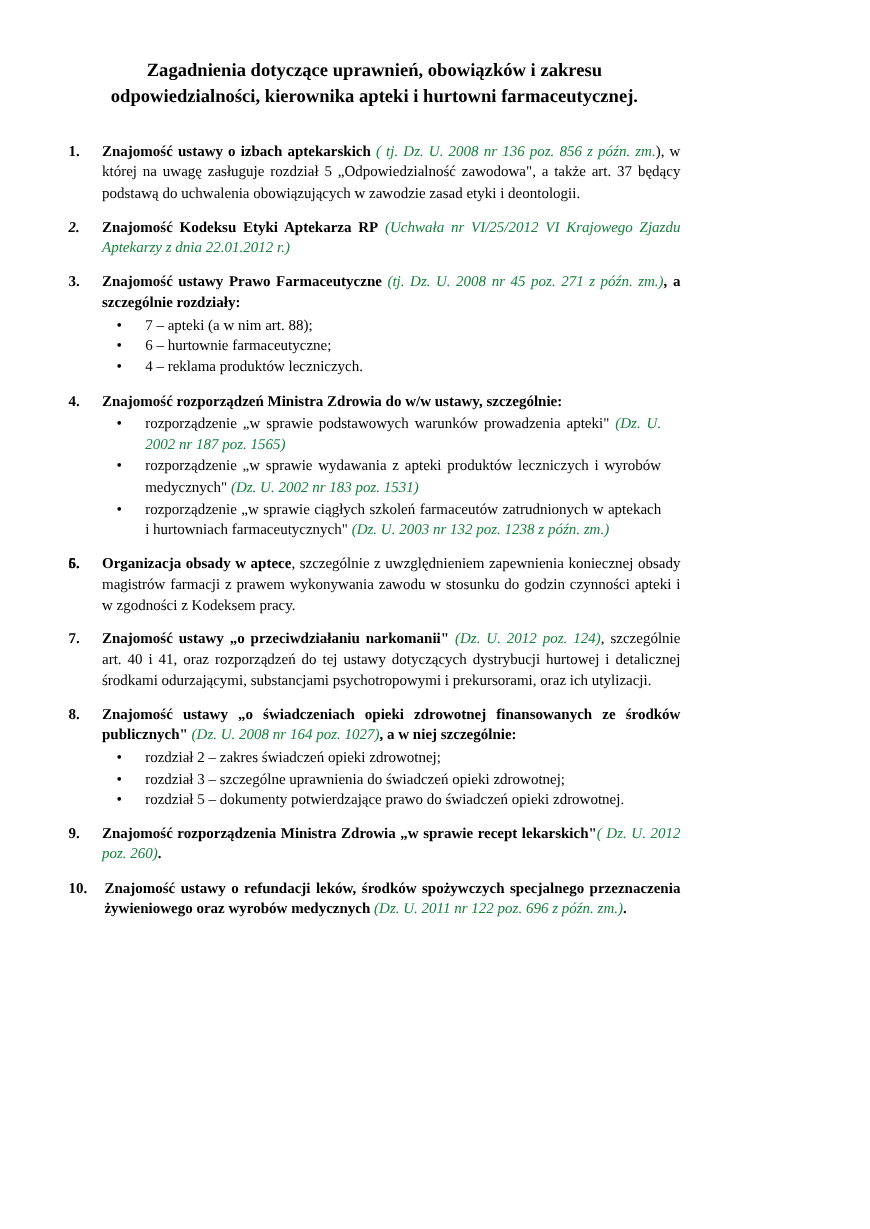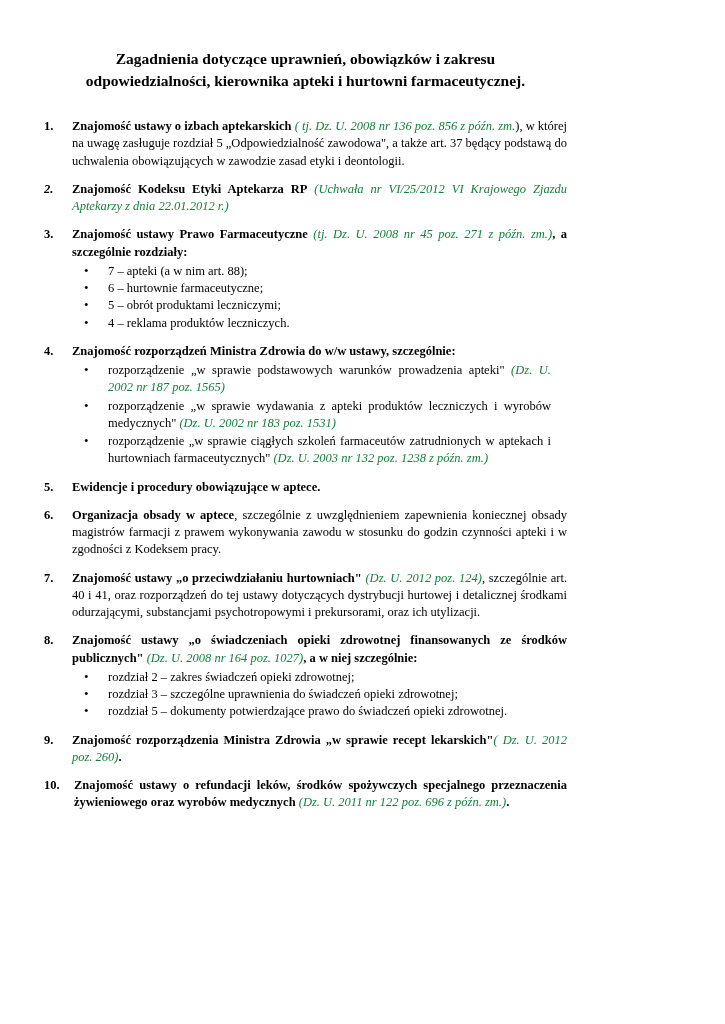--- a/index.html
+++ b/index.html
@@ -12,21 +12,21 @@
     height: 1024px;
     font-family: "Liberation Serif", serif;
     color: #000000;
     font-size: 12.5px;
     line-height: 1.38;
   }
   .page {
     width: 615px;
     height: 1024px;
     box-sizing: border-box;
-    padding: 40px 48px 20px 44px;
+    padding: 40px 48px 20px 57px;
     position: relative;
   }
   .doc-title {
     text-align: center;
     font-weight: bold;
     font-size: 15.5px;
     line-height: 1.42;
     margin: 8px 22px 26px 22px;
   }
   .doc-title .line { display: block; }
@@ -110,21 +110,20 @@
       <span class="red-i">(Uchwała nr VI/25/2012 VI Krajowego Zjazdu Aptekarzy z dnia 22.01.2012 r.)</span>
     </li>
 
     <li>
       <span class="num">3.</span>
       <span class="b">Znajomość ustawy Prawo Farmaceutyczne</span>
       <span class="red-i">(tj. Dz. U. 2008 nr 45 poz. 271 z późn. zm.)</span><span class="b">, a szczególnie rozdziały:</span>
       <ul class="bullets tight sub-block">
         <li><span>7 – apteki (a w nim art. 88);</span></li>
         <li><span>6 – hurtownie farmaceutyczne;</span></li>
-        <li><span>5 – obrót produktami leczniczymi;</span></li>
         <li><span>4 – reklama produktów leczniczych.</span></li>
       </ul>
     </li>
 
     <li>
       <span class="num">4.</span>
       <span class="b">Znajomość rozporządzeń Ministra Zdrowia do w/w ustawy, szczególnie:</span>
       <ul class="bullets sub-block">
         <li>
           <span>rozporządzenie „w sprawie podstawowych warunków prowadzenia apteki" </span><span class="red-i">(Dz. U. 2002 nr 187 poz. 1565)</span>
@@ -133,31 +132,30 @@
           <span>rozporządzenie „w sprawie wydawania z apteki produktów leczniczych i wyrobów medycznych" </span><span class="red-i">(Dz. U. 2002 nr 183 poz. 1531)</span>
         </li>
         <li>
           <span>rozporządzenie „w sprawie ciągłych szkoleń farmaceutów zatrudnionych w aptekach i  hurtowniach farmaceutycznych" </span><span class="red-i">(Dz. U. 2003 nr 132 poz. 1238 z późn. zm.)</span>
         </li>
       </ul>
     </li>
 
     <li>
       <span class="num">5.</span>
-      <span class="b">Ewidencje i procedury obowiązujące w aptece.</span>
     </li>
 
     <li>
       <span class="num">6.</span>
       <span class="b">Organizacja obsady w aptece</span><span>, szczególnie z uwzględnieniem zapewnienia koniecznej obsady magistrów farmacji z prawem wykonywania zawodu w stosunku do godzin czynności apteki i w zgodności z Kodeksem pracy.</span>
     </li>
 
     <li>
       <span class="num">7.</span>
-      <span class="b">Znajomość ustawy „o przeciwdziałaniu hurtowniach"</span>
+      <span class="b">Znajomość ustawy „o przeciwdziałaniu narkomanii"</span>
       <span class="red-i">(Dz. U. 2012 poz. 124)</span><span>, szczególnie art. 40 i 41, oraz rozporządzeń do tej ustawy dotyczących dystrybucji hurtowej i detalicznej środkami odurzającymi, substancjami psychotropowymi i prekursorami, oraz ich utylizacji.</span>
     </li>
 
     <li>
       <span class="num">8.</span>
       <span class="b">Znajomość ustawy „o świadczeniach opieki zdrowotnej finansowanych ze środków publicznych"</span>
       <span class="red-i">(Dz. U. 2008 nr 164 poz. 1027)</span><span class="b">, a w niej szczególnie:</span>
       <ul class="bullets tight sub-block">
         <li><span>rozdział 2 – zakres świadczeń opieki zdrowotnej;</span></li>
         <li><span>rozdział 3 – szczególne uprawnienia do świadczeń opieki zdrowotnej;</span></li>

